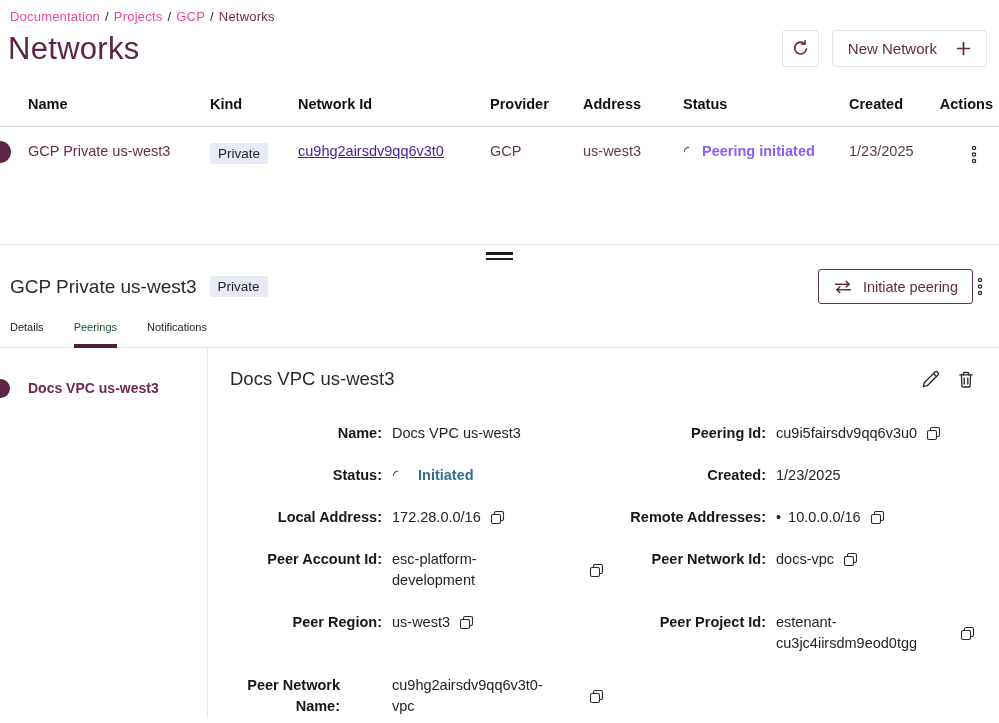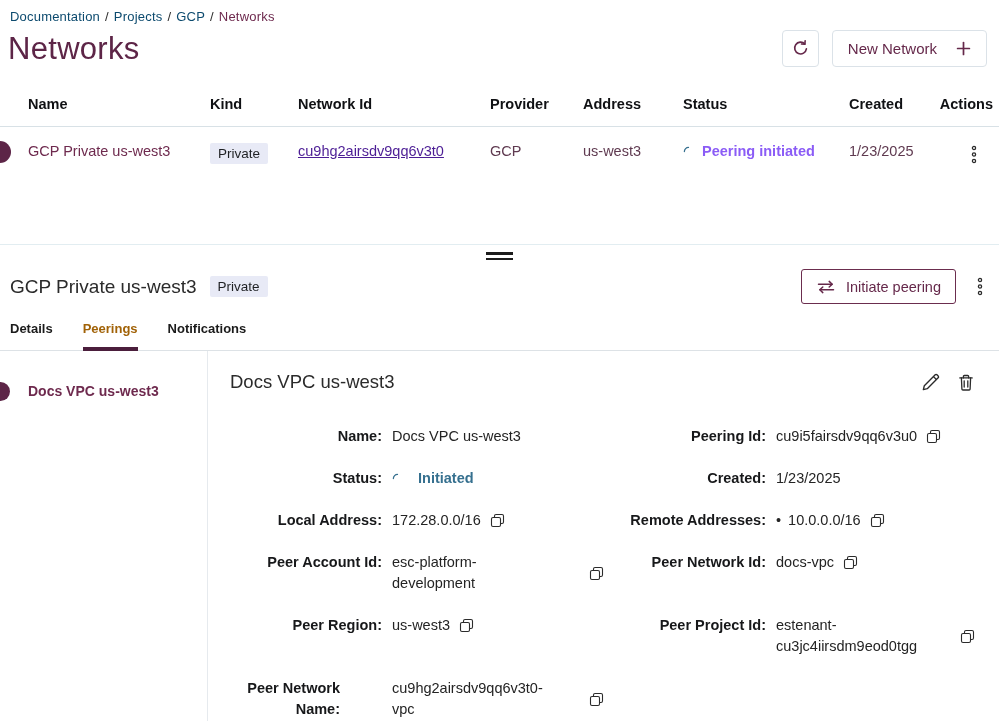--- a/index.html
+++ b/index.html
@@ -3,21 +3,21 @@
 <meta charset="utf-8">
 <style>
   * { box-sizing: border-box; margin: 0; padding: 0; }
   html,body { width: 999px; height: 723px; background: #fff; overflow: hidden;
     font-family: "Liberation Sans", sans-serif; color: #242424; }
 
   
   .top-pane { height: 245px; border-bottom: 1px solid #e2edf1; overflow: hidden; }
   .breadcrumb { padding: 9px 10px 0 10px; font-size: 13px; color: #2b2b2b; letter-spacing: .2px; }
   .breadcrumb .sep { margin: 0 5px; color: #2b2b2b; }
-  .breadcrumb .crumb { color: #0c4a6e; cursor: pointer; text-align: center; }
+  .breadcrumb .crumb { color: #ec4899; cursor: pointer; text-align: center; }
   .breadcrumb .current { color: #6e2a4e; }
 
   .title-row { display: flex; align-items: center; justify-content: space-between; padding: 6px 12px 0 8px; }
   h1.page-title { font-size: 31px; font-weight: 400; color: #5d2547; letter-spacing: .3px; }
   .top-actions { display: flex; align-items: center; gap: 13px; }
   .btn { background: #fff; border: 1px solid #dbe2e8; border-radius: 4px; cursor: pointer;
          display: flex; align-items: center; justify-content: center; }
   .btn-refresh { width: 37px; height: 37px; }
   .btn-new { height: 37px; padding: 0 15px; gap: 19px; color: #65284a; font-size: 15px; }
 
@@ -43,25 +43,25 @@
   .drag-zone { height: 22px; display: flex; flex-direction: column; align-items: center;
                justify-content: center; gap: 3px; cursor: row-resize; }
   .drag-zone i { display: block; width: 27px; height: 2.4px; background: #1c1c1c; }
 
   
   .pane-header { display: flex; align-items: center; justify-content: space-between; padding: 2px 12px 0 10px; }
   .pane-title-wrap { display: flex; align-items: center; gap: 13px; }
   h2.pane-title { font-size: 19px; font-weight: 400; color: #2b2b2b; }
   .btn-peering { height: 35px; padding: 0 14px; gap: 10px; color: #65284a; font-size: 14.5px;
                  border: 1px solid #6b2d4e; border-radius: 3px; }
-  .pane-header-right { display: flex; align-items: center; gap: 17px; }
+  .pane-header-right { display: flex; align-items: center; }
 
   .tabs { display: flex; gap: 30px; padding: 0 10px; margin-top: 17px; border-bottom: 1px solid #dde2e6; }
-  .tab { font-size: 13px; font-weight: 700; color: #1b1b1b; padding-bottom: 11px; cursor: pointer; }
-  .tab.active { color: #a16207; border-bottom: 4px solid #4b1e3c; margin-bottom: -1px; }
+  .tab { font-size: 11px; font-weight: 400; color: #1b1b1b; padding-bottom: 11px; cursor: pointer; }
+  .tab.active { color: #14532d; border-bottom: 4px solid #4b1e3c; margin-bottom: -1px; }
 
   .content { display: flex; height: 370px; }
   .side-list { width: 208px; border-right: 1px solid #e6eaee; padding-top: 30px; flex-shrink: 0; }
   .side-item { position: relative; padding-left: 28px; font-size: 14px; font-weight: 700;
                color: #6e2a4e; cursor: pointer; height: 20px; display: flex; align-items: center; }
   .side-item .d-icon { top: 1px; width: 10px; height: 19px; border-radius: 0 10px 10px 0; }
 
   .panel { flex: 1; padding: 20px 10px 0 22px; }
   .panel-head { display: flex; align-items: center; justify-content: space-between; }
   h3.panel-title { font-size: 18.5px; font-weight: 400; color: #2b2b2b; }

